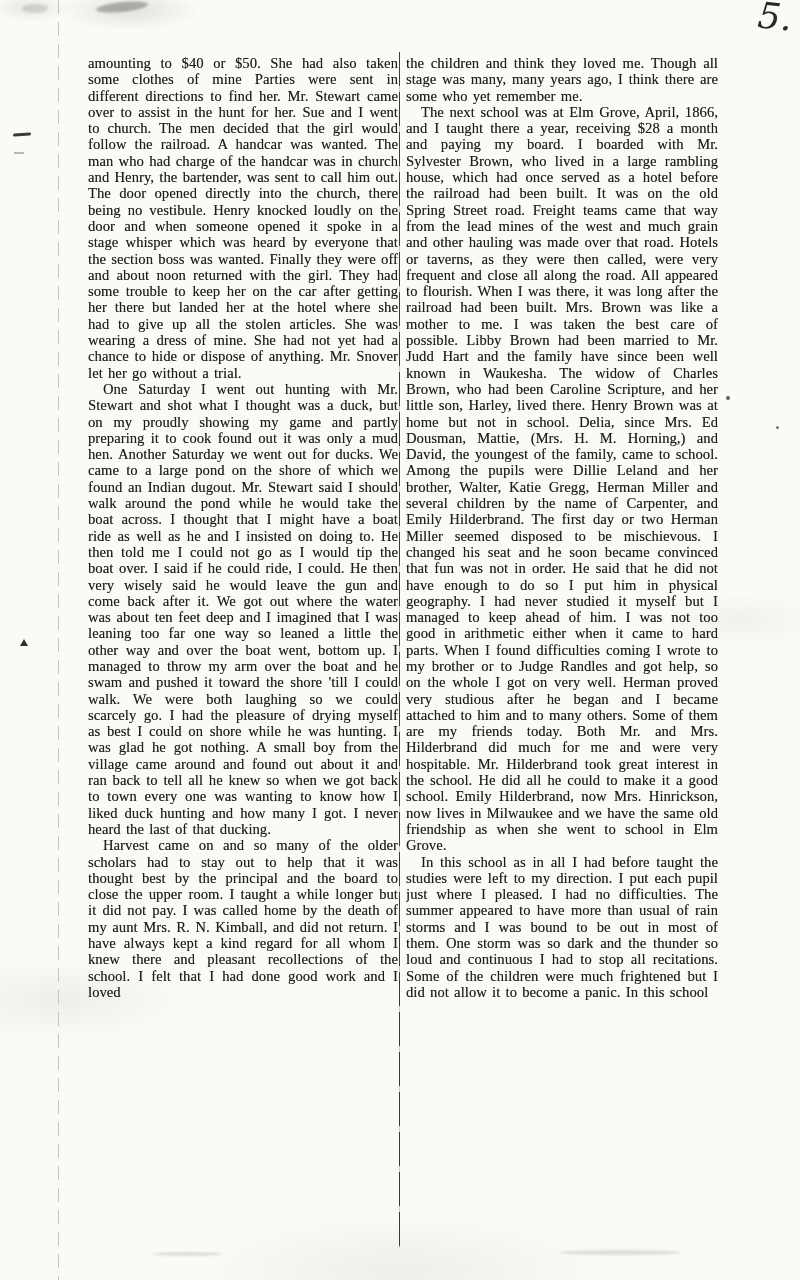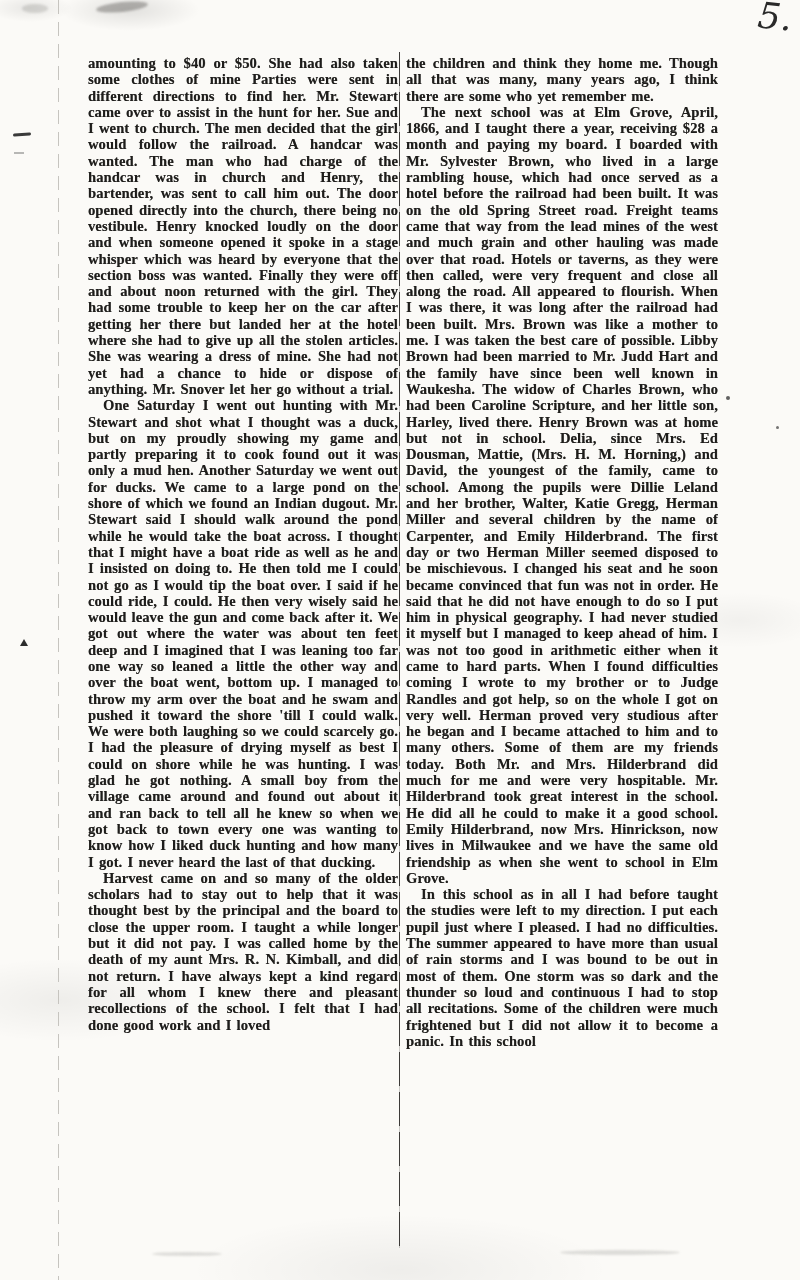--- a/index.html
+++ b/index.html
@@ -46,21 +46,21 @@
     overflow: hidden;
   }
   .col-left  { left: 88px;  width: 310px; }
   .col-right { left: 406px; width: 312px; }
 
   p.para {
     margin: 0;
     text-align: justify;
     font-size: 14.5px;
     line-height: 16.3px;
-    font-weight: 700;
+    font-weight: 400;
     color: #1e1d1b;
     letter-spacing: 0.1px;
     word-spacing: 1.5px;
     text-shadow: 0.2px 0 0 rgba(30,29,27,0.55);
   }
   p.para.indent { text-indent: 15px; }
 
   .page-number {
     position: absolute;
     right: 8px; top: -4px;
@@ -107,18 +107,18 @@
   <div class="mark mark-dot-1"></div>
   <div class="mark mark-dot-2"></div>
 
   <div class="column col-left">
       <p class="para">amounting to $40 or $50. She had also taken some clothes of mine Parties were sent in different directions to find her. Mr. Stewart came over to assist in the hunt for her. Sue and I went to church. The men decided that the girl would follow the railroad. A handcar was wanted. The man who had charge of the handcar was in church and Henry, the bartender, was sent to call him out. The door opened directly into the church, there being no vestibule. Henry knocked loudly on the door and when someone opened it spoke in a stage whisper which was heard by everyone that the section boss was wanted. Finally they were off and about noon returned with the girl. They had some trouble to keep her on the car after getting her there but landed her at the hotel where she had to give up all the stolen articles. She was wearing a dress of mine. She had not yet had a chance to hide or dispose of anything. Mr. Snover let her go without a trial.</p>
       <p class="para indent">One Saturday I went out hunting with Mr. Stewart and shot what I thought was a duck, but on my proudly showing my game and partly preparing it to cook found out it was only a mud hen. Another Saturday we went out for ducks. We came to a large pond on the shore of which we found an Indian dugout. Mr. Stewart said I should walk around the pond while he would take the boat across. I thought that I might have a boat ride as well as he and I insisted on doing to. He then told me I could not go as I would tip the boat over. I said if he could ride, I could. He then very wisely said he would leave the gun and come back after it. We got out where the water was about ten feet deep and I imagined that I was leaning too far one way so leaned a little the other way and over the boat went, bottom up. I managed to throw my arm over the boat and he swam and pushed it toward the shore 'till I could walk. We were both laughing so we could scarcely go. I had the pleasure of drying myself as best I could on shore while he was hunting. I was glad he got nothing. A small boy from the village came around and found out about it and ran back to tell all he knew so when we got back to town every one was wanting to know how I liked duck hunting and how many I got. I never heard the last of that ducking.</p>
       <p class="para indent">Harvest came on and so many of the older scholars had to stay out to help that it was thought best by the principal and the board to close the upper room. I taught a while longer but it did not pay. I was called home by the death of my aunt Mrs. R. N. Kimball, and did not return. I have always kept a kind regard for all whom I knew there and pleasant recollections of the school. I felt that I had done good work and I loved</p>
     </div>
 
   <div class="column col-right">
-      <p class="para">the children and think they home me. Though all that was many, many years ago, I think there are some who yet remember me.</p>
+      <p class="para">the children and think they loved me. Though all stage was many, many years ago, I think there are some who yet remember me.</p>
       <p class="para indent">The next school was at Elm Grove, April, 1866, and I taught there a year, receiving $28 a month and paying my board. I boarded with Mr. Sylvester Brown, who lived in a large rambling house, which had once served as a hotel before the railroad had been built. It was on the old Spring Street road. Freight teams came that way from the lead mines of the west and much grain and other hauling was made over that road. Hotels or taverns, as they were then called, were very frequent and close all along the road. All appeared to flourish. When I was there, it was long after the railroad had been built. Mrs. Brown was like a mother to me. I was taken the best care of possible. Libby Brown had been married to Mr. Judd Hart and the family have since been well known in Waukesha. The widow of Charles Brown, who had been Caroline Scripture, and her little son, Harley, lived there. Henry Brown was at home but not in school. Delia, since Mrs. Ed Dousman, Mattie, (Mrs. H. M. Horning,) and David, the youngest of the family, came to school. Among the pupils were Dillie Leland and her brother, Walter, Katie Gregg, Herman Miller and several children by the name of Carpenter, and Emily Hilderbrand. The first day or two Herman Miller seemed disposed to be mischievous. I changed his seat and he soon became convinced that fun was not in order. He said that he did not have enough to do so I put him in physical geography. I had never studied it myself but I managed to keep ahead of him. I was not too good in arithmetic either when it came to hard parts. When I found difficulties coming I wrote to my brother or to Judge Randles and got help, so on the whole I got on very well. Herman proved very studious after he began and I became attached to him and to many others. Some of them are my friends today. Both Mr. and Mrs. Hilderbrand did much for me and were very hospitable. Mr. Hilderbrand took great interest in the school. He did all he could to make it a good school. Emily Hilderbrand, now Mrs. Hinrickson, now lives in Milwaukee and we have the same old friendship as when she went to school in Elm Grove.</p>
       <p class="para indent">In this school as in all I had before taught the studies were left to my direction. I put each pupil just where I pleased. I had no difficulties. The summer appeared to have more than usual of rain storms and I was bound to be out in most of them. One storm was so dark and the thunder so loud and continuous I had to stop all recitations. Some of the children were much frightened but I did not allow it to become a panic. In this school</p>
     </div>
 
 </div>
 
 </body></html>

